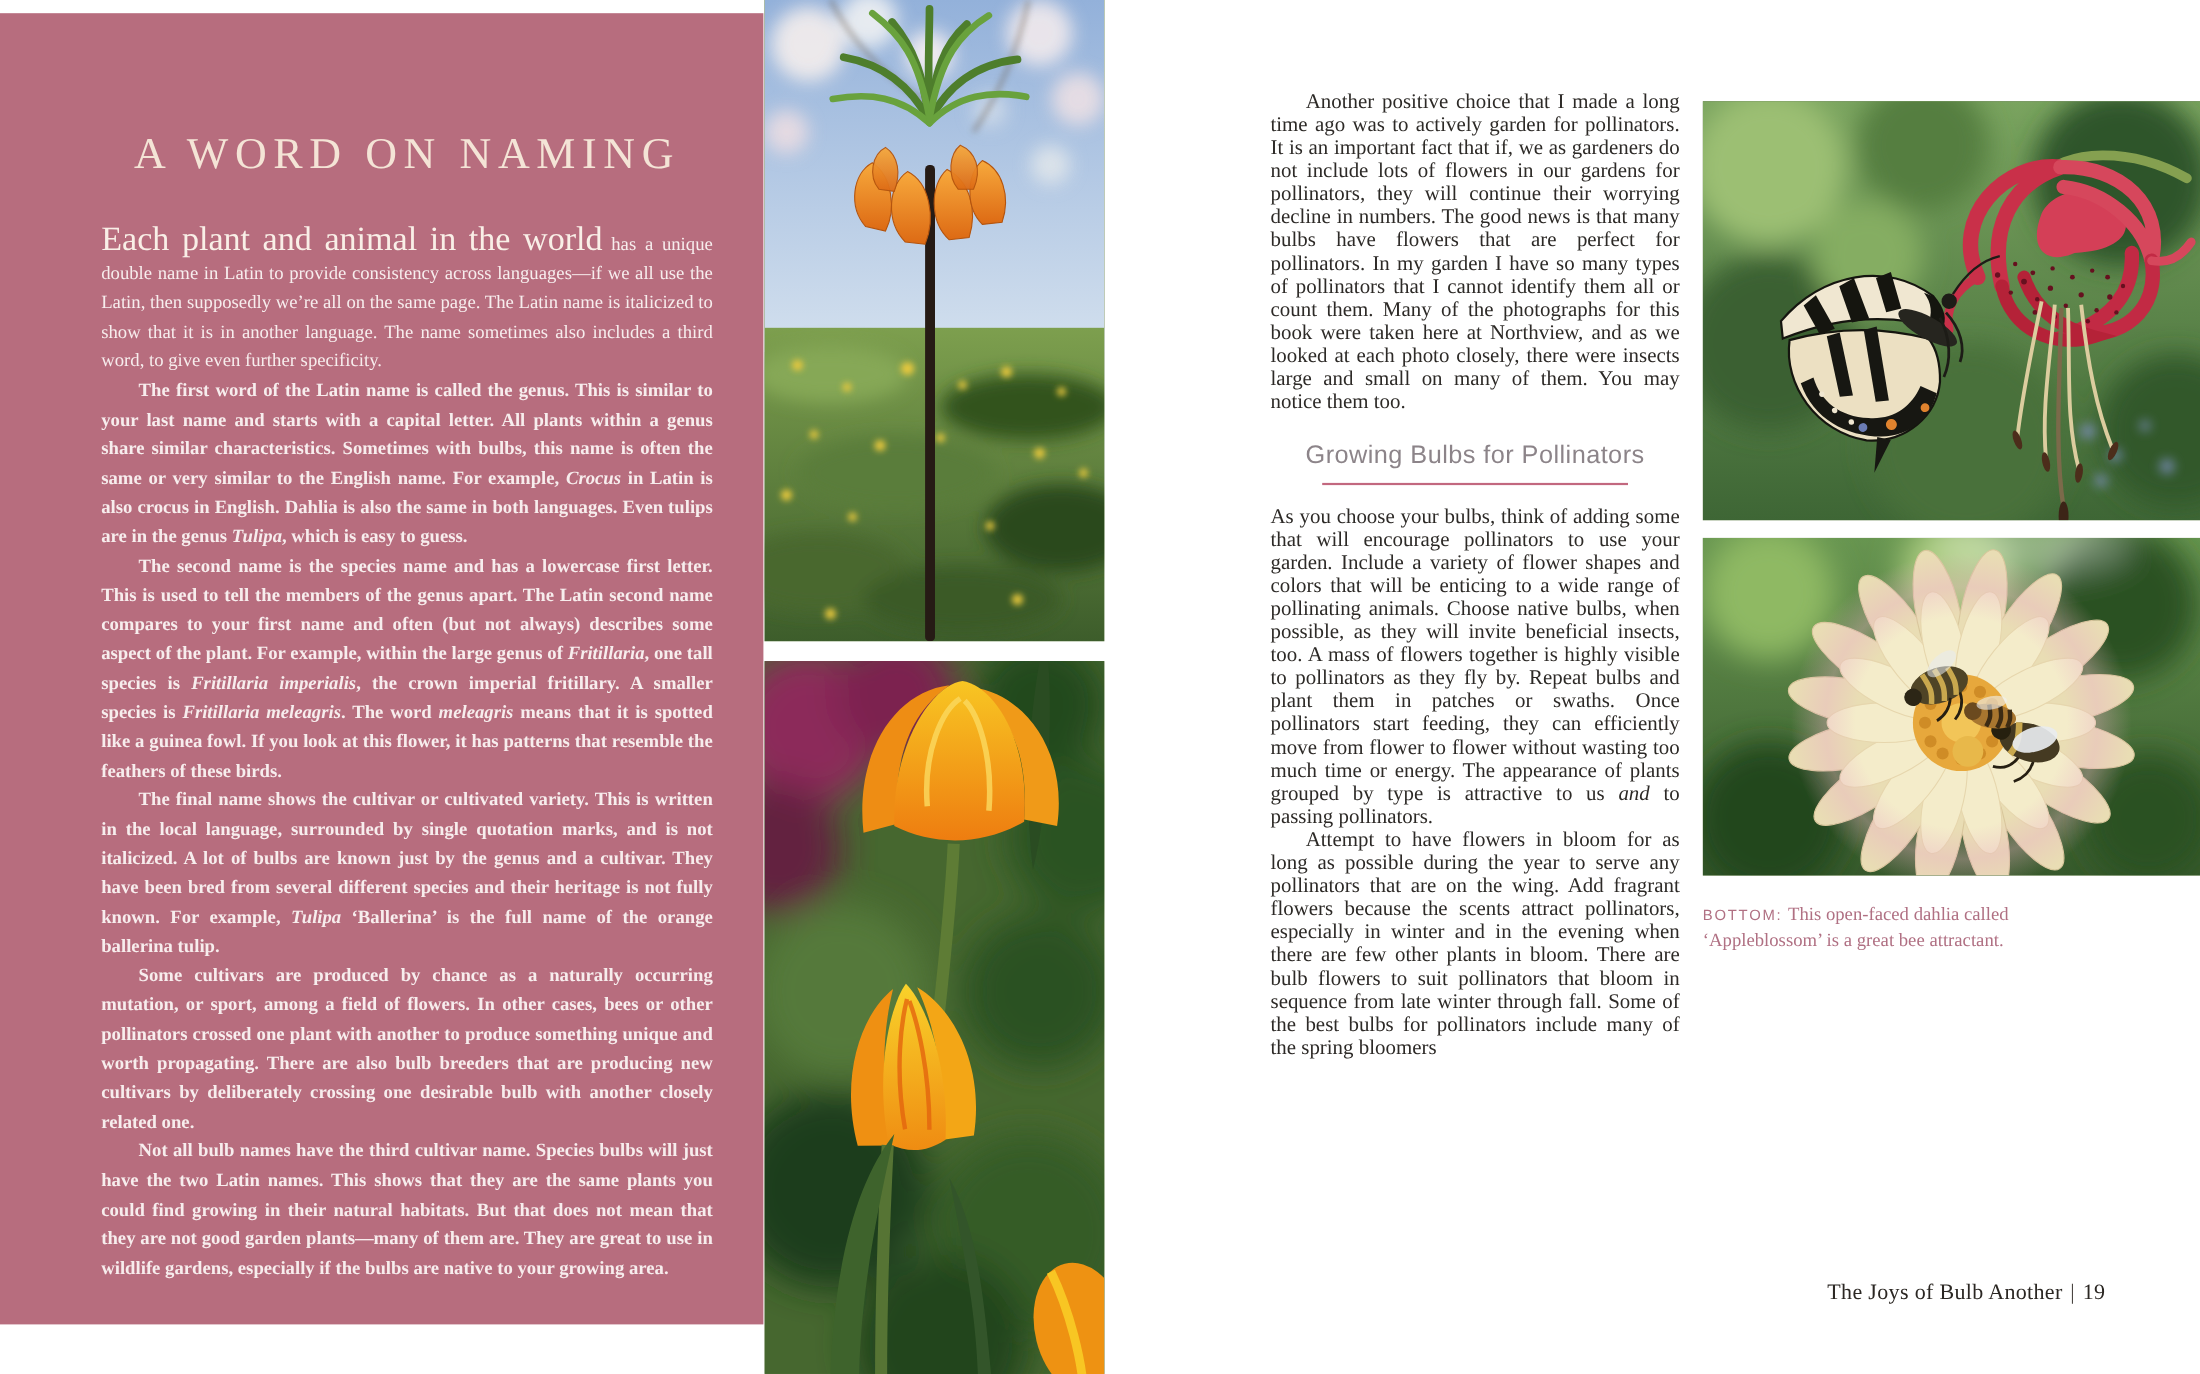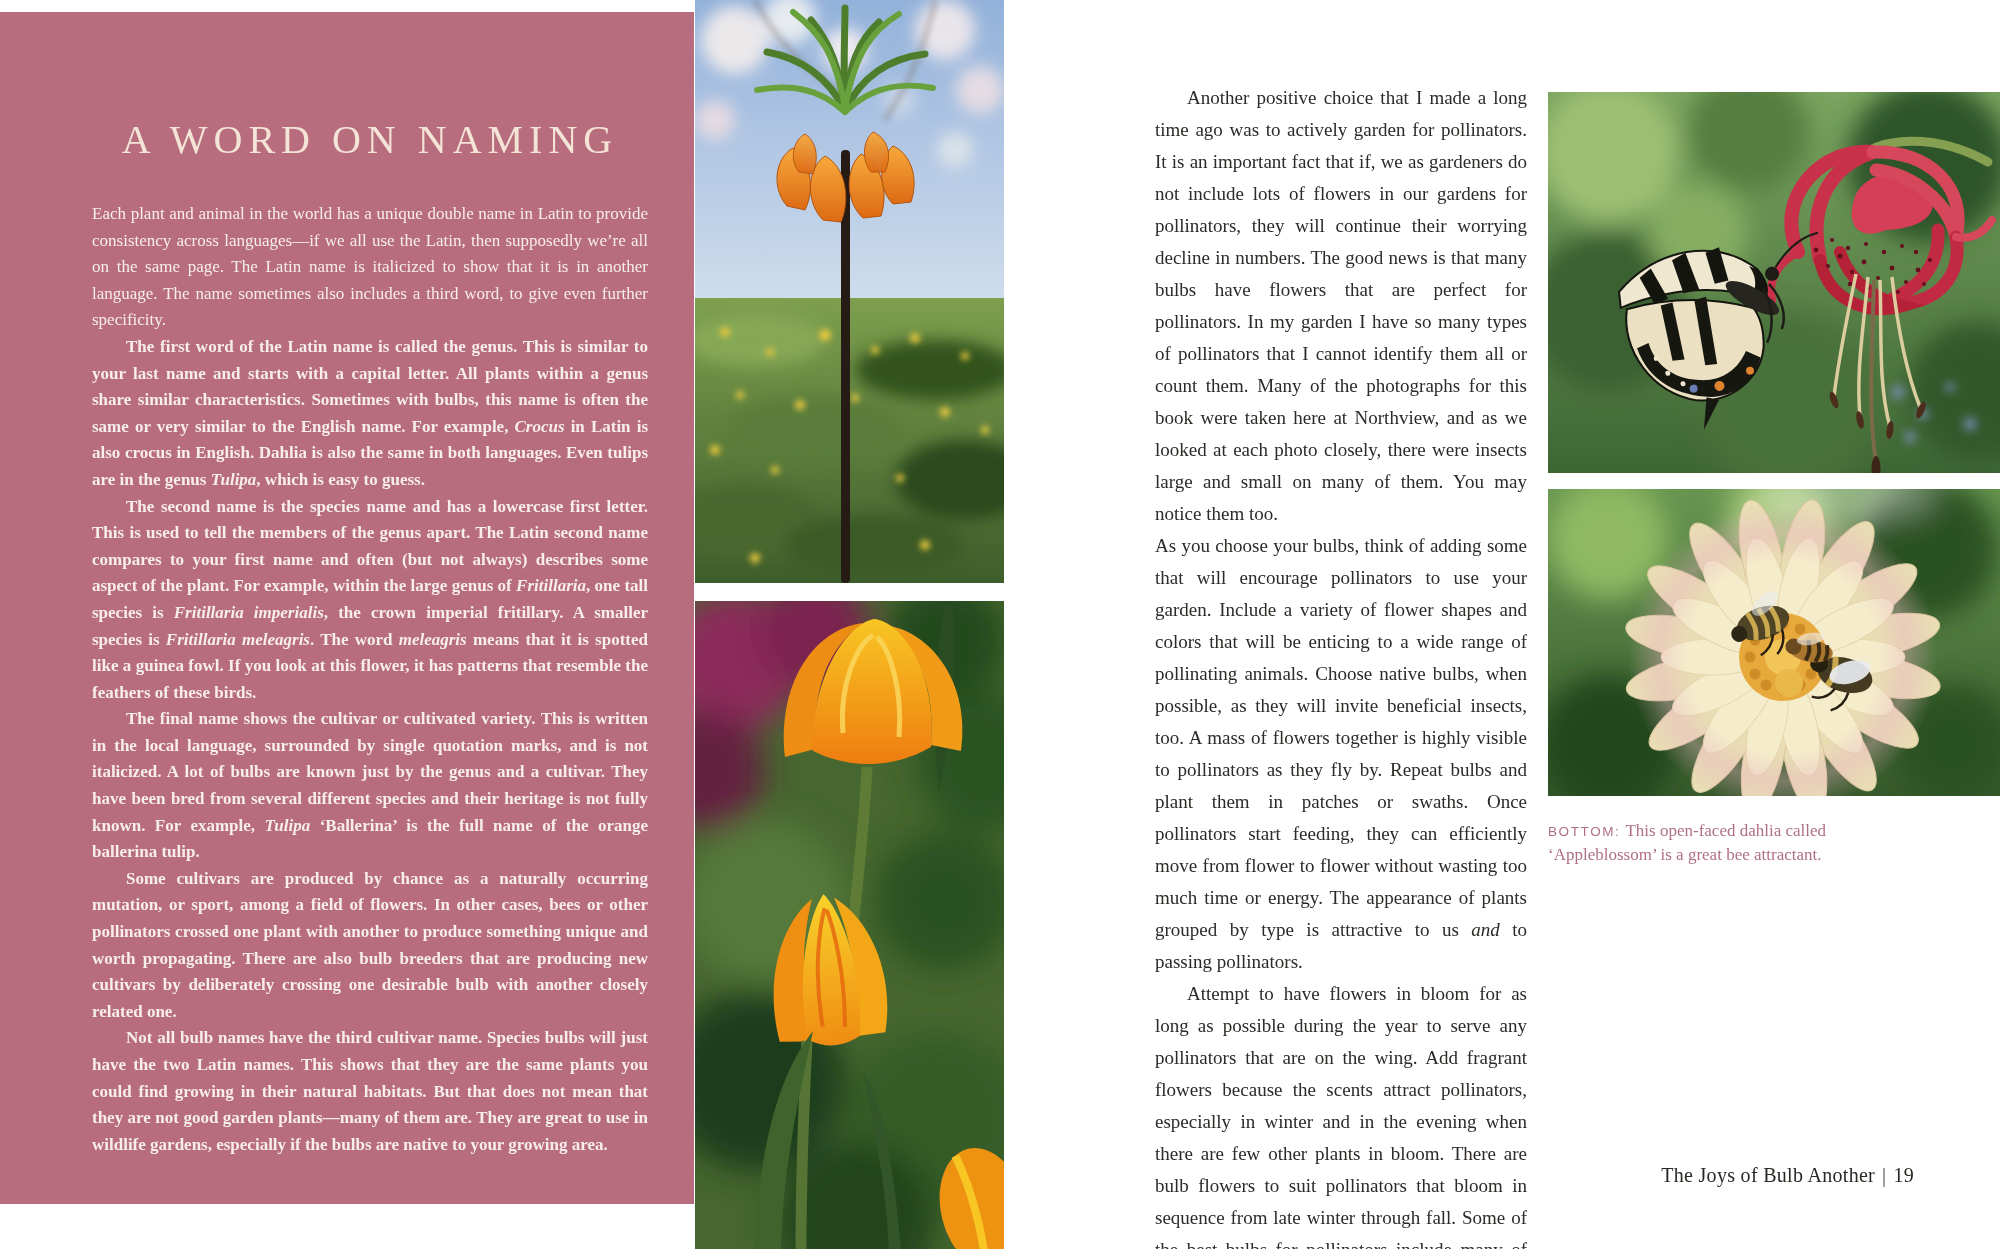--- a/index.html
+++ b/index.html
@@ -6,25 +6,25 @@
   .spread{position:relative;width:2000px;height:1249px;background:#ffffff;overflow:hidden;
           font-family:"Liberation Serif",serif;}
 
   
   .left-page{position:absolute;left:0;top:12px;width:694px;height:1192px;background:#b76d7e;}
   .left-content{position:absolute;left:92px;top:104px;width:556px;color:#f7eded;}
   .page-title{font-family:"Liberation Serif",serif;font-weight:400;font-size:40px;
               letter-spacing:6px;color:#f4e4d6;text-align:center;margin:0 0 38px 0;white-space:nowrap;}
   .left-content p{margin:0;font-size:17px;line-height:26.6px;text-align:justify;}
   .left-content p + p{text-indent:34px;font-weight:bold;}
-  .lead{font-size:17px;line-height:1;color:#f9efe7;}
+  .lead{font-size:31px;line-height:1;color:#f9efe7;}
 
   
   .right-col{position:absolute;left:1155px;top:82px;width:372px;color:#2d2a27;}
-  .right-col p{margin:0;font-size:19px;line-height:32px;text-align:justify;}
+  .right-col p{margin:0;font-size:19px;line-height:21px;text-align:justify;}
   .right-col p.indent{text-indent:32px;}
   .section-heading-block{margin:24px 0 18px 0;text-align:center;}
   .section-heading{font-family:"Liberation Sans",sans-serif;font-weight:400;font-size:23px;
                    color:#8c8489;letter-spacing:.4px;margin:0;}
   .section-rule{width:278px;height:2px;background:#c2687f;margin:12px auto 0 auto;}
 
   
   .photo{position:absolute;overflow:hidden;background:#5c7a44;}
   #photo-fritillary{left:695px;top:0;width:309px;height:583px;}
   #photo-tulips{left:695px;top:601px;width:309px;height:648px;}
@@ -203,20 +203,24 @@
       <path d="M206,648 C198,560 190,510 168,470 C186,560 192,600 194,648 Z" fill="#33552a"></path>
       <g transform="translate(288,608) rotate(-14)">
         <ellipse cx="0" cy="0" rx="42" ry="62" fill="#ee9212"></ellipse>
         <path d="M-14,-58 C-6,-20 -6,28 -12,58" stroke="#f8c623" stroke-width="8" fill="none"></path>
       </g>
     </svg>
   </div>
 
   <div class="right-col">
     <p class="indent"><span>Another positive choice that I made a long time ago was to actively garden for pollinators. It is an important fact that if, we as gardeners do not include lots of flowers in our gardens for pollinators, they will continue their worrying decline in numbers. The good news is that many bulbs have flowers that are perfect for pollinators. In my garden I have so many types of pollinators that I cannot identify them all or count them. Many of the photographs for this book were taken here at Northview, and as we looked at each photo closely, there were insects large and small on many of them. You may notice them too.</span></p>
+    <div class="section-heading-block">
+      <h2 class="section-heading">Growing Bulbs for Pollinators</h2>
+      <div class="section-rule"></div>
+    </div>
     <p><span>As you choose your bulbs, think of adding some that will encourage pollinators to use your garden. Include a variety of flower shapes and colors that will be enticing to a wide range of pollinating animals. Choose native bulbs, when possible, as they will invite beneficial insects, too. A mass of flowers together is highly visible to pollinators as they fly by. Repeat bulbs and plant them in patches or swaths. Once pollinators start feeding, they can efficiently move from flower to flower without wasting too much time or energy. The appearance of plants grouped by type is attractive to us </span><i>and</i><span> to passing pollinators.</span></p>
     <p class="indent"><span>Attempt to have flowers in bloom for as long as possible during the year to serve any pollinators that are on the wing. Add fragrant flowers because the scents attract pollinators, especially in winter and in the evening when there are few other plants in bloom. There are bulb flowers to suit pollinators that bloom in sequence from late winter through fall. Some of the best bulbs for pollinators include many of the spring bloomers</span></p>
   </div>
 
   <div class="photo" id="photo-butterfly">
     <svg viewBox="0 0 452 381" preserveAspectRatio="none">
       <defs>
         <linearGradient id="bg3" x1="0" y1="0" x2="0" y2="1">
           <stop offset="0" stop-color="#7aa45f"></stop>
             <stop offset="1" stop-color="#3e6635"></stop>

